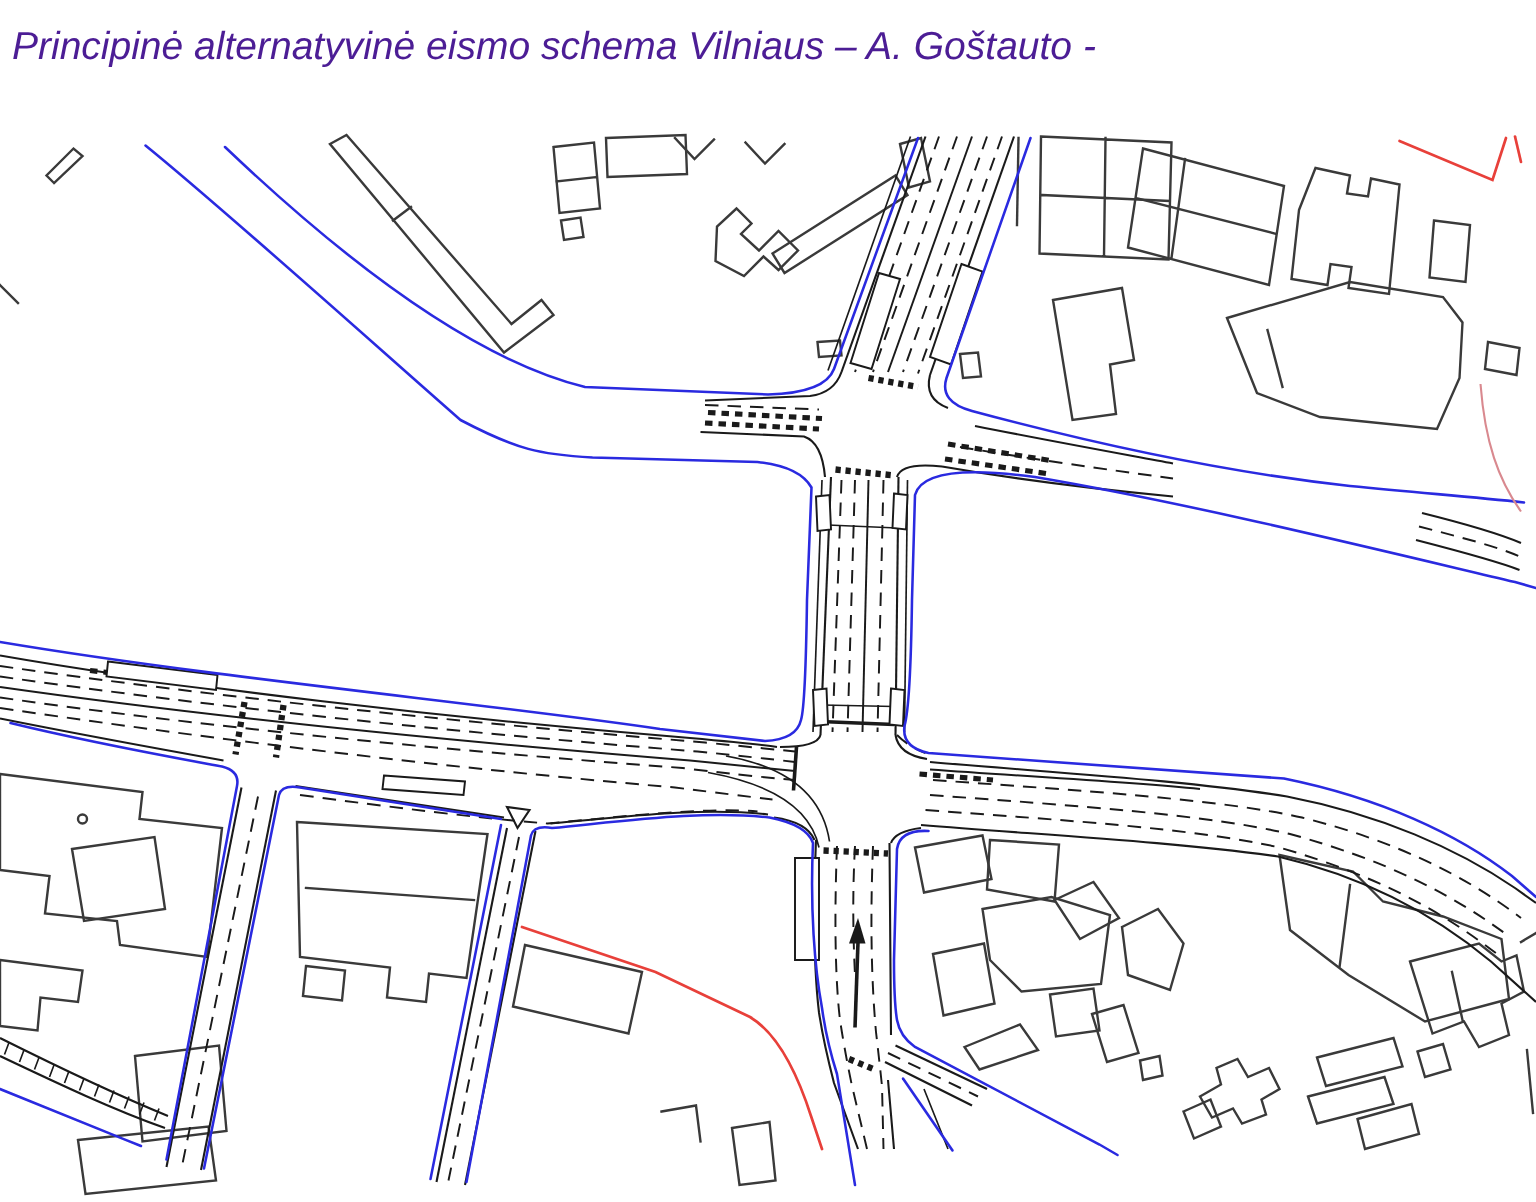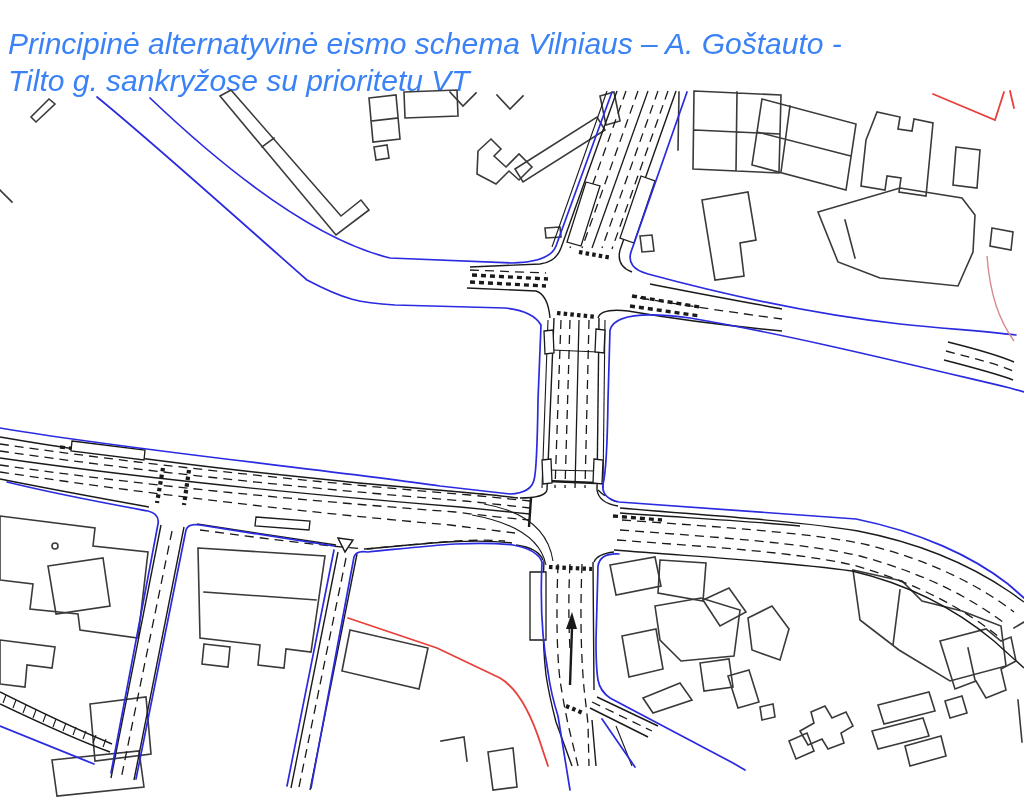--- a/index.html
+++ b/index.html
@@ -1,19 +1,19 @@
 <!DOCTYPE html>
 <html style="--c-background: #ffffff; --c-building: #3a3a3a; --c-road-edge: #1a1a1a; --c-lane-marking: #1a1a1a; --c-boundary-blue: #2a2ae0; --c-boundary-red: #e8403a; --c-boundary-pink: #d9898f;"><head>
 <meta charset="utf-8">
 <style>
   html,body{margin:0;padding:0;background:#fff;}
   .page{position:relative;width:1024px;height:801px;background:var(--c-background,#fff);overflow:hidden;
         font-family:"Liberation Sans",sans-serif;}
-  .title{position:absolute;left:8px;top:25px;width:1010px;
-         font-style:italic;font-size:30px;line-height:37px;color:#3b82f6;letter-spacing:0;}
+  .title{position:absolute;left:8px;top:12px;width:1010px;
+         font-style:italic;font-size:26px;line-height:37px;color:#4c1d95;letter-spacing:0;}
   svg.map{position:absolute;left:0;top:0;}
   .bld{stroke:var(--c-building,#3a3a3a);stroke-width:1.6;fill:none;stroke-linejoin:miter;stroke-linecap:square;}
   .edge{stroke:var(--c-road-edge,#1a1a1a);stroke-width:1.4;fill:none;stroke-linecap:butt;}
   .edge2{stroke:var(--c-road-edge,#1a1a1a);stroke-width:1.1;fill:none;}
   .dash{stroke:var(--c-lane-marking,#1a1a1a);stroke-width:1.3;fill:none;stroke-dasharray:9 6;}
   .dash-s{stroke:var(--c-lane-marking,#1a1a1a);stroke-width:1.3;fill:none;}
   .hatch{stroke:var(--c-lane-marking,#1a1a1a);stroke-width:3.4;fill:none;stroke-dasharray:5 4;}
   .hatch-x{stroke:var(--c-lane-marking,#1a1a1a);stroke-width:4.2;fill:none;stroke-dasharray:3.5 3.2;}
   .stopline{stroke:var(--c-lane-marking,#1a1a1a);stroke-width:2.4;fill:none;}
   .plat{fill:#fff;stroke:var(--c-road-edge,#1a1a1a);stroke-width:1.3;}
@@ -22,21 +22,20 @@
   .pink{stroke:var(--c-boundary-pink,#d9898f);stroke-width:1.4;fill:none;}
   .arrowfill{fill:var(--c-lane-marking,#1a1a1a);stroke:none;}
 </style>
 </head>
 <body>
 
 <div class="page">
 
   <div class="title">
     <div>Principinė alternatyvinė eismo schema Vilniaus – A. Goštauto -</div>
-    <div>Tilto g. sankryžose su prioritetu VT</div>
   </div>
 
   <svg class="map" width="1024" height="801" viewBox="0 0 1024 801">
 
     <g class="bld">
       <path d="M36,122 L31,117 L49,99 L55,104 Z"></path>
       <path d="M220,96 L231,90 L341,216 L361,200 L369,210 L336,235 Z M262,147 L274,138"></path>
       <path d="M369,98 L396,95 L400,139 L373,142 Z M371,121 L398,118"></path>
       <path d="M404,92 L457,90 L458,116 L405,118 Z"></path>
       <path d="M374,147 L387,145 L389,158 L376,160 Z"></path>

